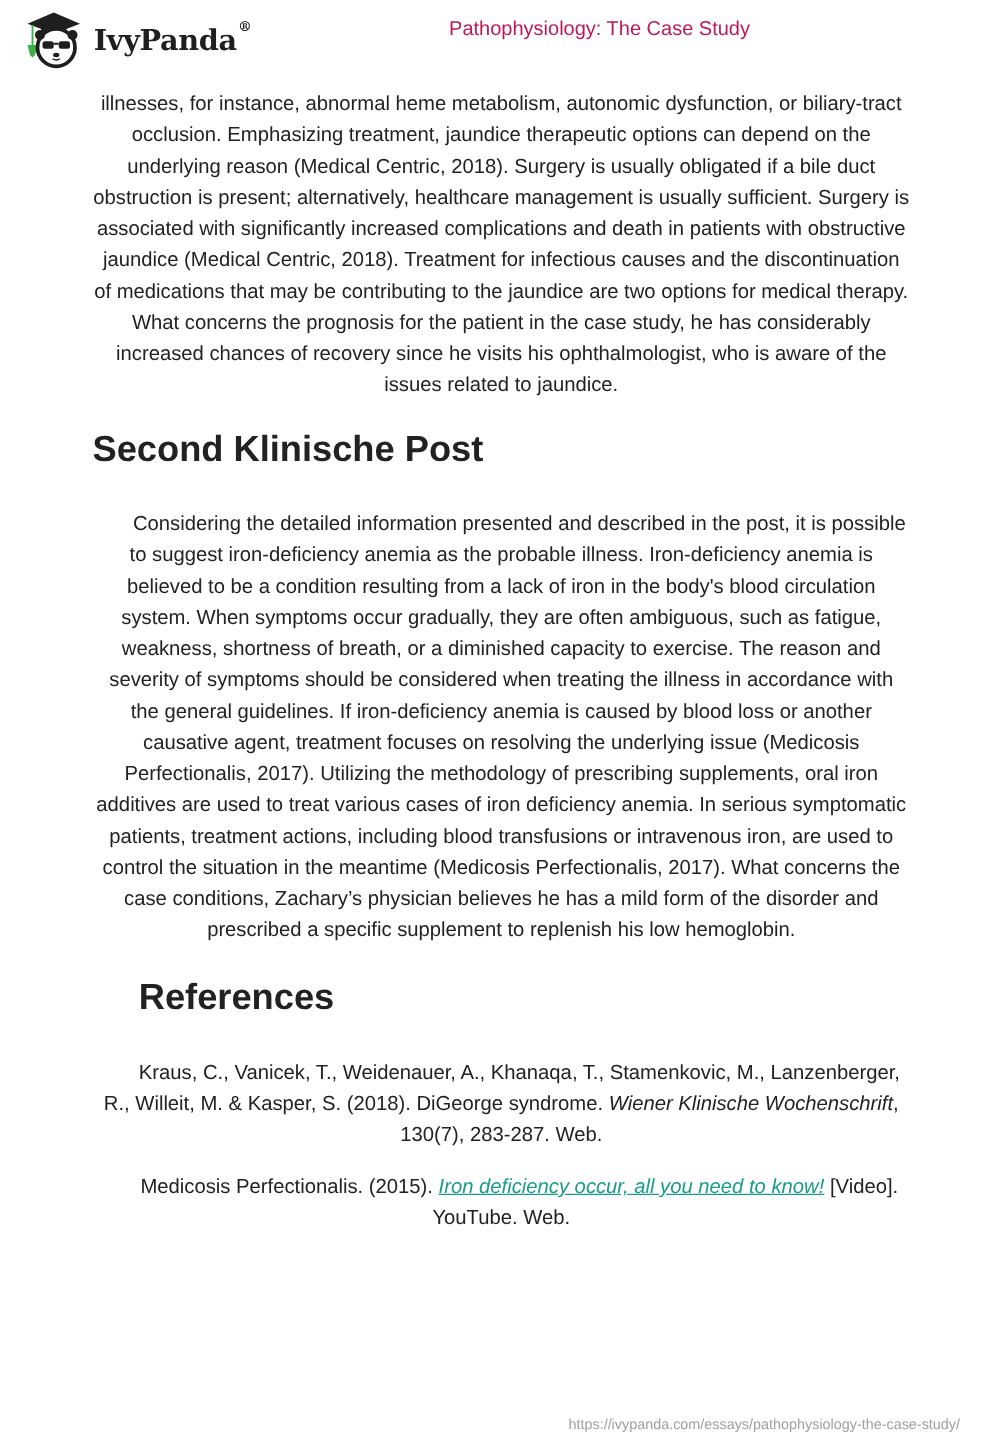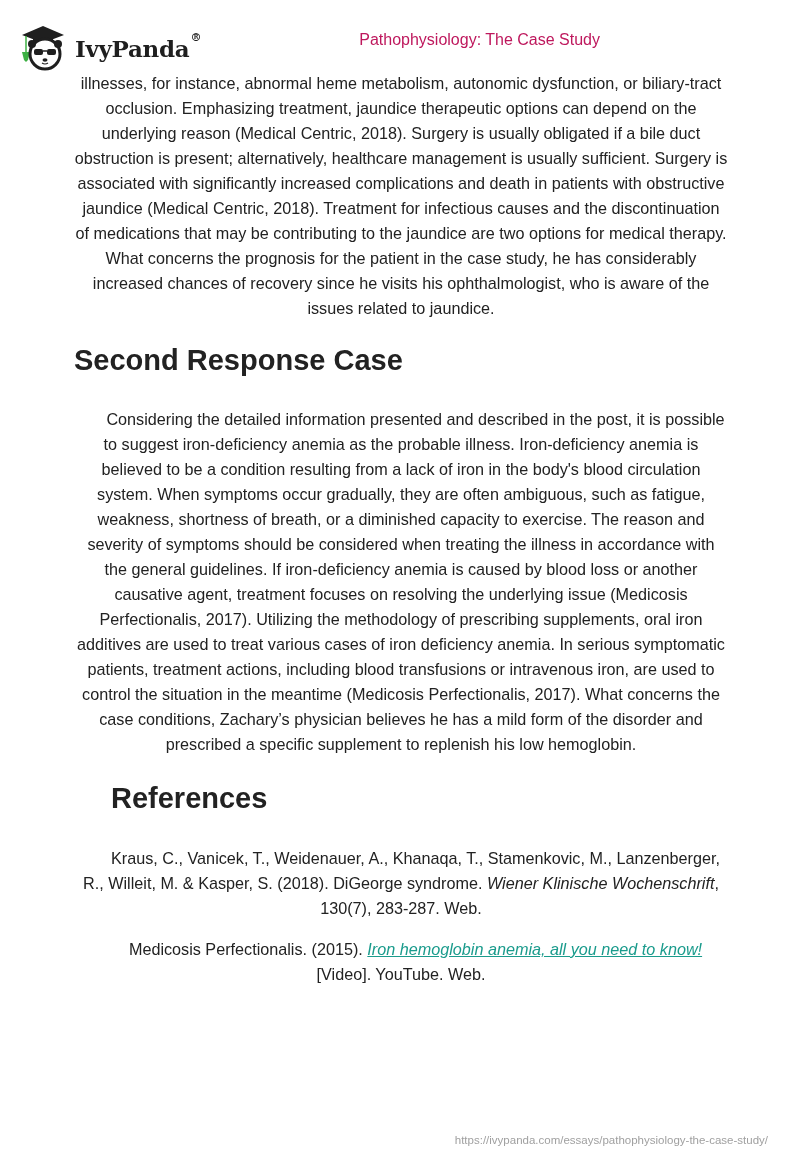--- a/index.html
+++ b/index.html
@@ -11,21 +11,21 @@
       width: 800px;
       height: 1160px;
       position: relative;
       overflow: hidden;
       font-family: "Liberation Sans", sans-serif;
       color: #222222;
     }
     .header {
       position: absolute;
       left: 0; top: 0;
-      width: 632px; height: 68px; margin-top: 16px;
+      width: 632px; height: 68px;
     }
     .logo {
       position: absolute;
       left: 18px; top: 6px;
       display: flex;
       align-items: center;
     }
     .logo svg { display: block; }
     .logo-text {
       font-family: "DejaVu Serif", serif;
@@ -116,24 +116,24 @@
       </svg>
     </span>
     <span class="logo-text"><span>IvyPanda</span><span class="logo-reg">®</span></span>
   </div>
   <div class="doc-title">Pathophysiology: The Case Study</div>
 </div>
 
 <div class="content">
   <p>illnesses, for instance, abnormal heme metabolism, autonomic dysfunction, or biliary-tract occlusion. Emphasizing treatment, jaundice therapeutic options can depend on the underlying reason (Medical Centric, 2018). Surgery is usually obligated if a bile duct obstruction is present; alternatively, healthcare management is usually sufficient. Surgery is associated with significantly increased complications and death in patients with obstructive jaundice (Medical Centric, 2018). Treatment for infectious causes and the discontinuation of medications that may be contributing to the jaundice are two options for medical therapy. What concerns the prognosis for the patient in the case study, he has considerably increased chances of recovery since he visits his ophthalmologist, who is aware of the issues related to jaundice.</p>
 
-  <h2 class="h-second">Second Response Case</h2>
+  <h2 class="h-second">Second Klinische Post</h2>
   <p class="indent">Considering the detailed information presented and described in the post, it is possible to suggest iron-deficiency anemia as the probable illness. Iron-deficiency anemia is believed to be a condition resulting from a lack of iron in the body's blood circulation system. When symptoms occur gradually, they are often ambiguous, such as fatigue, weakness, shortness of breath, or a diminished capacity to exercise. The reason and severity of symptoms should be considered when treating the illness in accordance with the general guidelines. If iron-deficiency anemia is caused by blood loss or another causative agent, treatment focuses on resolving the underlying issue (Medicosis Perfectionalis, 2017). Utilizing the methodology of prescribing supplements, oral iron additives are used to treat various cases of iron deficiency anemia. In serious symptomatic patients, treatment actions, including blood transfusions or intravenous iron, are used to control the situation in the meantime (Medicosis Perfectionalis, 2017). What concerns the case conditions, Zachary’s physician believes he has a mild form of the disorder and prescribed a specific supplement to replenish his low hemoglobin.</p>
 
   <h2 class="h-refs">References</h2>
 
   <p class="indent ref"><span>Kraus, C., Vanicek, T., Weidenauer, A., Khanaqa, T., Stamenkovic, M., Lanzenberger, R., Willeit, M. &amp; Kasper, S. (2018). DiGeorge syndrome. </span><em>Wiener Klinische Wochenschrift</em><span>, 130(7), 283-287. Web.</span></p>
 
 
-  <p class="indent ref"><span>Medicosis Perfectionalis. (2015). </span><a>Iron hemoglobin anemia, all you need to know!</a><span> [Video]. YouTube. Web.</span></p>
+  <p class="indent ref"><span>Medicosis Perfectionalis. (2015). </span><a>Iron deficiency occur, all you need to know!</a><span> [Video]. YouTube. Web.</span></p>
 </div>
 
 <div class="footer-url">https://ivypanda.com/essays/pathophysiology-the-case-study/</div>
 
 </body></html>

